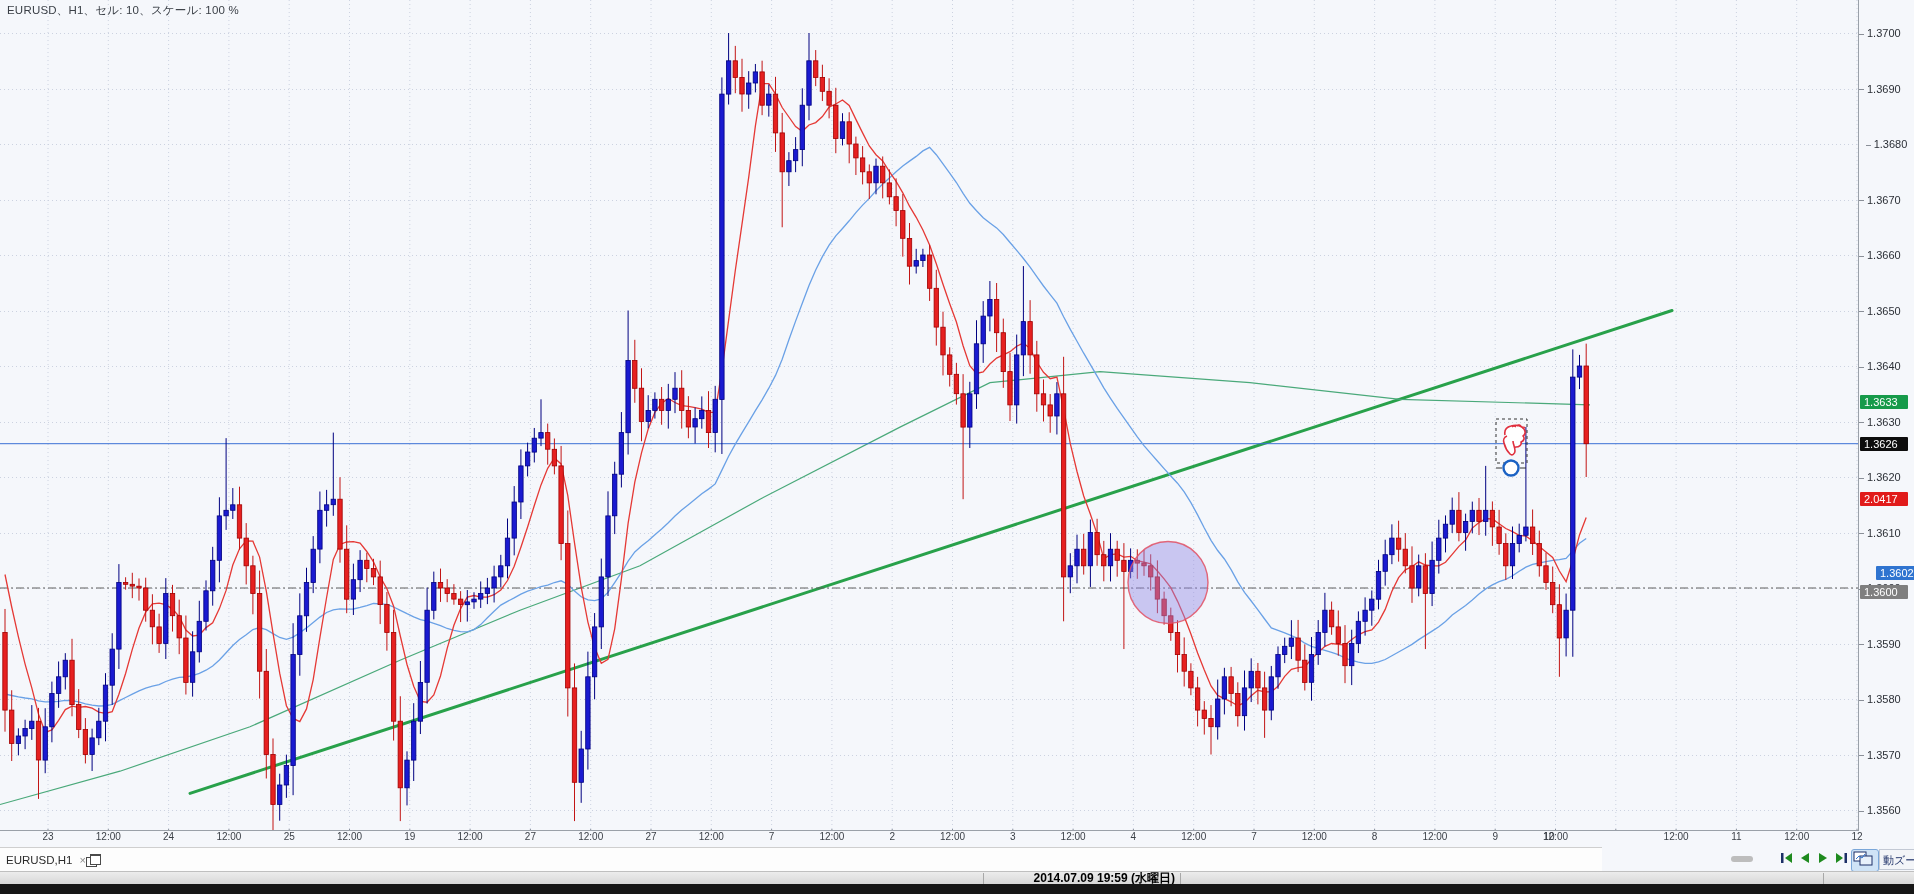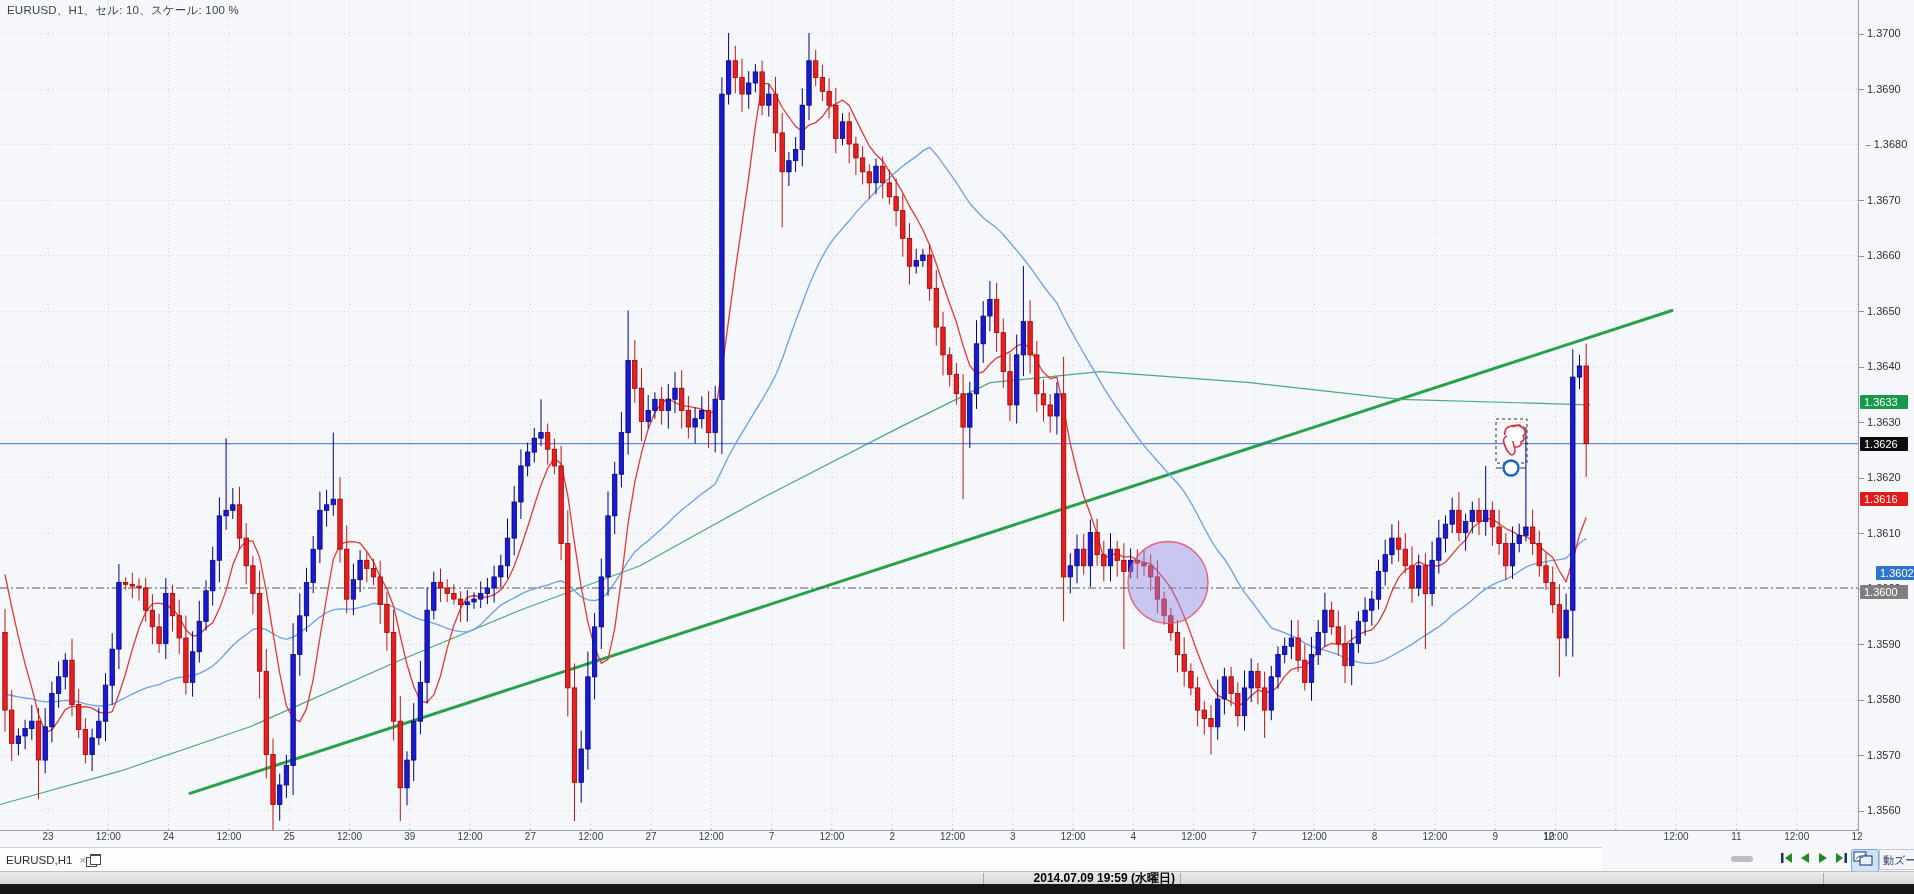--- a/index.html
+++ b/index.html
@@ -621,32 +621,32 @@
       <div class="ptick" style="top: 414.5px;"><span class="dash"></span>1.3630</div>
       <div class="ptick" style="top: 470px;"><span class="dash"></span>1.3620</div>
       <div class="ptick" style="top: 525.5px;"><span class="dash"></span>1.3610</div>
       <div class="ptick" style="top: 581px;"><span class="dash"></span>1.3600</div>
       <div class="ptick" style="top: 636.5px;"><span class="dash"></span>1.3590</div>
       <div class="ptick" style="top: 692px;"><span class="dash"></span>1.3580</div>
       <div class="ptick" style="top: 747.5px;"><span class="dash"></span>1.3570</div>
       <div class="ptick" style="top: 803px;"><span class="dash"></span>1.3560</div>
       <div class="pbadge" style="top: 394.85px; background: rgb(22, 154, 74);">1.3633</div>
       <div class="pbadge" style="top: 436.7px; background: rgb(13, 13, 13);">1.3626</div>
-      <div class="pbadge" style="top: 492.2px; background: rgb(225, 27, 27);">1.3616</div>
+      <div class="pbadge" style="top: 492.2px; background: rgb(225, 27, 27);">2.0417</div>
       <div class="pbadge" style="top: 565.9px; background: rgb(47, 116, 208); margin-left: 16px;">1.3602</div>
       <div class="pbadge" style="top: 585px; background: rgb(127, 127, 127);">1.3600</div>
     </div>
   <div id="time-axis">
       <div class="ttick" style="left: 48px;">23</div>
       <div class="ttick" style="left: 108.3px;">12:00</div>
       <div class="ttick" style="left: 168.6px;">24</div>
       <div class="ttick" style="left: 228.9px;">12:00</div>
       <div class="ttick" style="left: 289.2px;">25</div>
       <div class="ttick" style="left: 349.5px;">12:00</div>
-      <div class="ttick" style="left: 409.8px;">39</div>
+      <div class="ttick" style="left: 409.8px;">19</div>
       <div class="ttick" style="left: 470.1px;">12:00</div>
       <div class="ttick" style="left: 530.4px;">27</div>
       <div class="ttick" style="left: 590.7px;">12:00</div>
       <div class="ttick" style="left: 651px;">27</div>
       <div class="ttick" style="left: 711.3px;">12:00</div>
       <div class="ttick" style="left: 771.6px;">7</div>
       <div class="ttick" style="left: 831.9px;">12:00</div>
       <div class="ttick" style="left: 892.2px;">2</div>
       <div class="ttick" style="left: 952.5px;">12:00</div>
       <div class="ttick" style="left: 1012.8px;">3</div>

